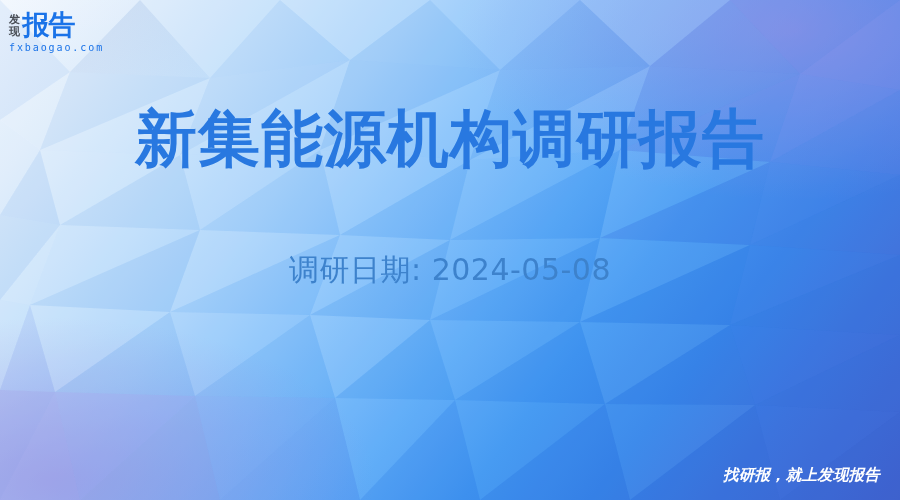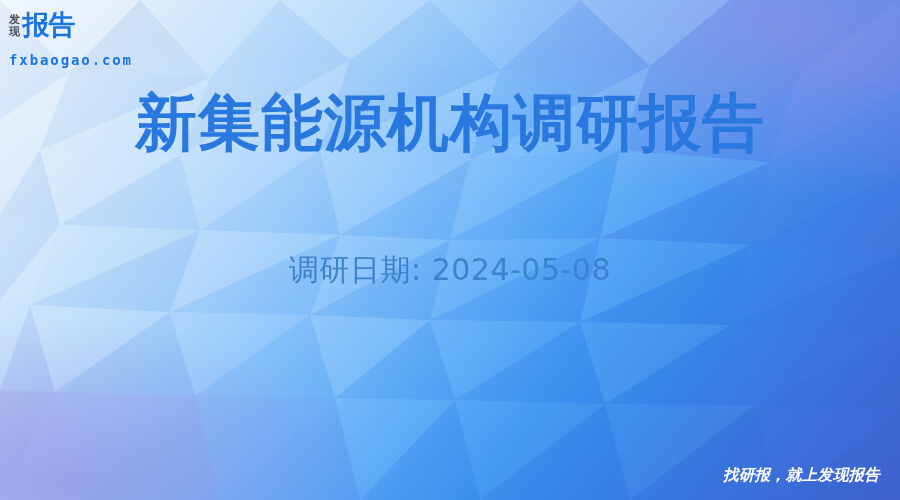--- a/index.html
+++ b/index.html
@@ -73,38 +73,38 @@
   }
   .logo-word {
     font-size: 27px;
     font-weight: 900;
     color: #1a73e8;
     letter-spacing: -1px;
     line-height: 1;
     font-family: "DejaVu Sans", "Liberation Sans", sans-serif;
   }
   .logo-domain {
-    margin-top: 14px;
-    font-size: 14px;
-    font-weight: 700;
+    margin-top: 4px;
+    font-size: 10px;
+    font-weight: 400;
     color: #1a73e8;
     letter-spacing: 1.9px;
     font-family: "DejaVu Sans Mono", "Liberation Mono", monospace;
   }
 
   
   .title-block {
     position: absolute;
     left: 0;
     right: 0;
     top: 88px;
     text-align: center;
   }
   .cover-title {
-    margin: 0;
+    margin: 16px;
     font-size: 62px;
     font-weight: 900;
     color: #2878e0;
     letter-spacing: 1px;
     line-height: 1.12;
     font-family: "DejaVu Sans", "Liberation Sans", sans-serif;
   }
   .cover-subtitle {
     position: absolute;
     left: 0;

